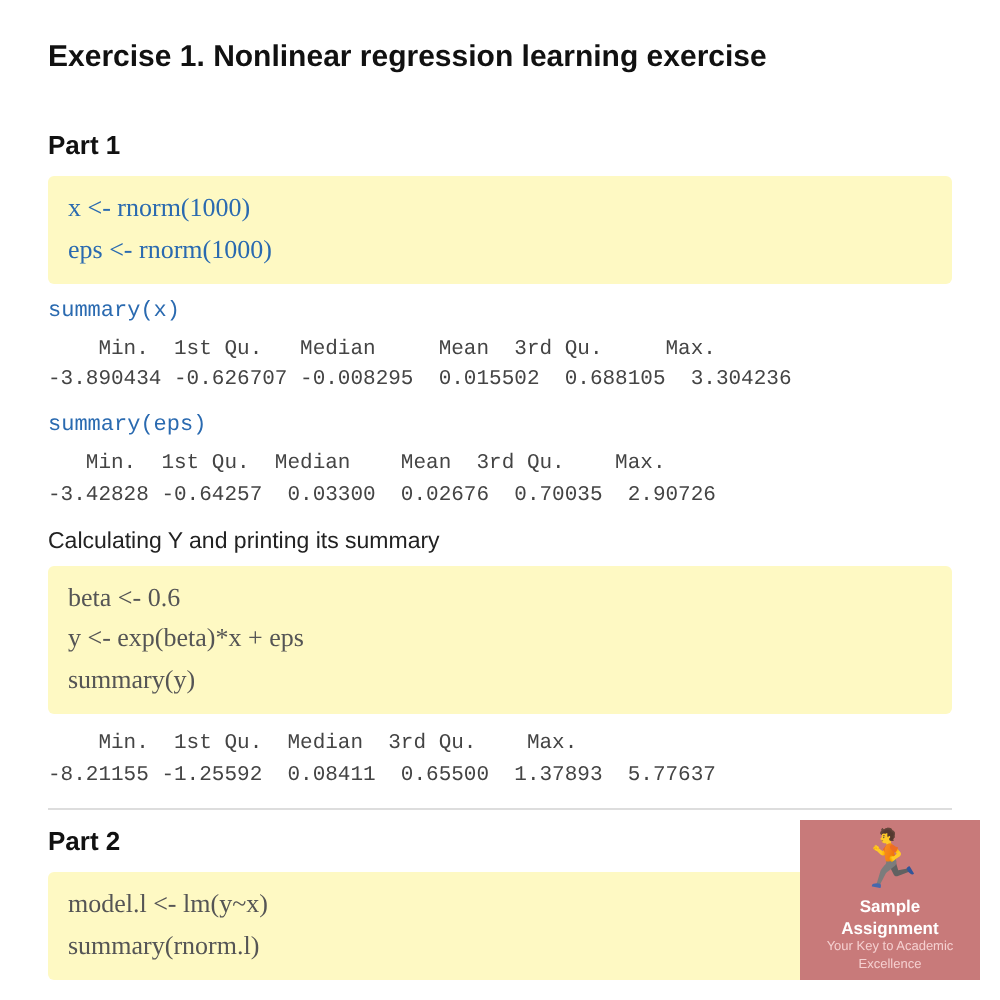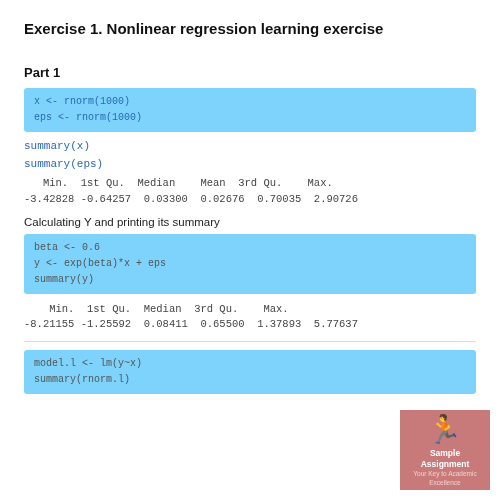--- a/index.html
+++ b/index.html
@@ -22,26 +22,26 @@
       margin-bottom: 28px;
       color: #111;
     }
     h2 {
       font-size: 13px;
       font-weight: bold;
       margin-bottom: 8px;
       color: #111;
     }
     .code-block {
-      background: #7dd3fc;
+      background: #fef9c3;
       border-radius: 3px;
       padding: 6px 10px;
       margin-bottom: 8px;
-      font-family: Liberation Mono, monospace;
-      font-size: 10px;
+      font-family: Liberation Serif, serif;
+      font-size: 13px;
       color: #555;
       line-height: 1.6;
     }
     .code-block .blue {
       color: #2a6ab0;
     }
     .summary-label {
       font-size: 11.5px;
       color: #222;
       margin-bottom: 2px;
@@ -108,37 +108,40 @@
   <h1>Exercise 1.  Nonlinear regression learning exercise</h1>
 
   <h2>Part 1</h2>
 
   <div class="code-block">
     <span class="blue">x &lt;- rnorm(1000)</span><br>
     <span class="blue">eps &lt;- rnorm(1000)</span>
   </div>
 
   <div class="summary-command">summary(x)</div>
+  <div class="summary-output"><span>    Min.  1st Qu.   Median     Mean  3rd Qu.     Max.</span>
+<span>-3.890434 -0.626707 -0.008295  0.015502  0.688105  3.304236</span></div>
 
   <div class="summary-command">summary(eps)</div>
   <div class="summary-output"><span>   Min.  1st Qu.  Median    Mean  3rd Qu.    Max.</span>
 <span>-3.42828 -0.64257  0.03300  0.02676  0.70035  2.90726</span></div>
 
   <div class="summary-label section-gap">Calculating Y and printing its summary</div>
   <div class="code-block">
     <span>beta &lt;- 0.6</span><br>
     <span>y &lt;- exp(beta)*x + eps</span><br>
     <span>summary(y)</span>
   </div>
 
   <div class="summary-output"><span>    Min.  1st Qu.  Median  3rd Qu.    Max.</span>
 <span>-8.21155 -1.25592  0.08411  0.65500  1.37893  5.77637</span></div>
 
   <hr class="divider">
 
+  <h2>Part 2</h2>
 
   <div class="code-block">
     <span>model.l &lt;- lm(y~x)</span><br>
     <span>summary(rnorm.l)</span>
   </div>
 
 </div>
 
 <div class="watermark">
   <div class="watermark-icon">🏃</div>

